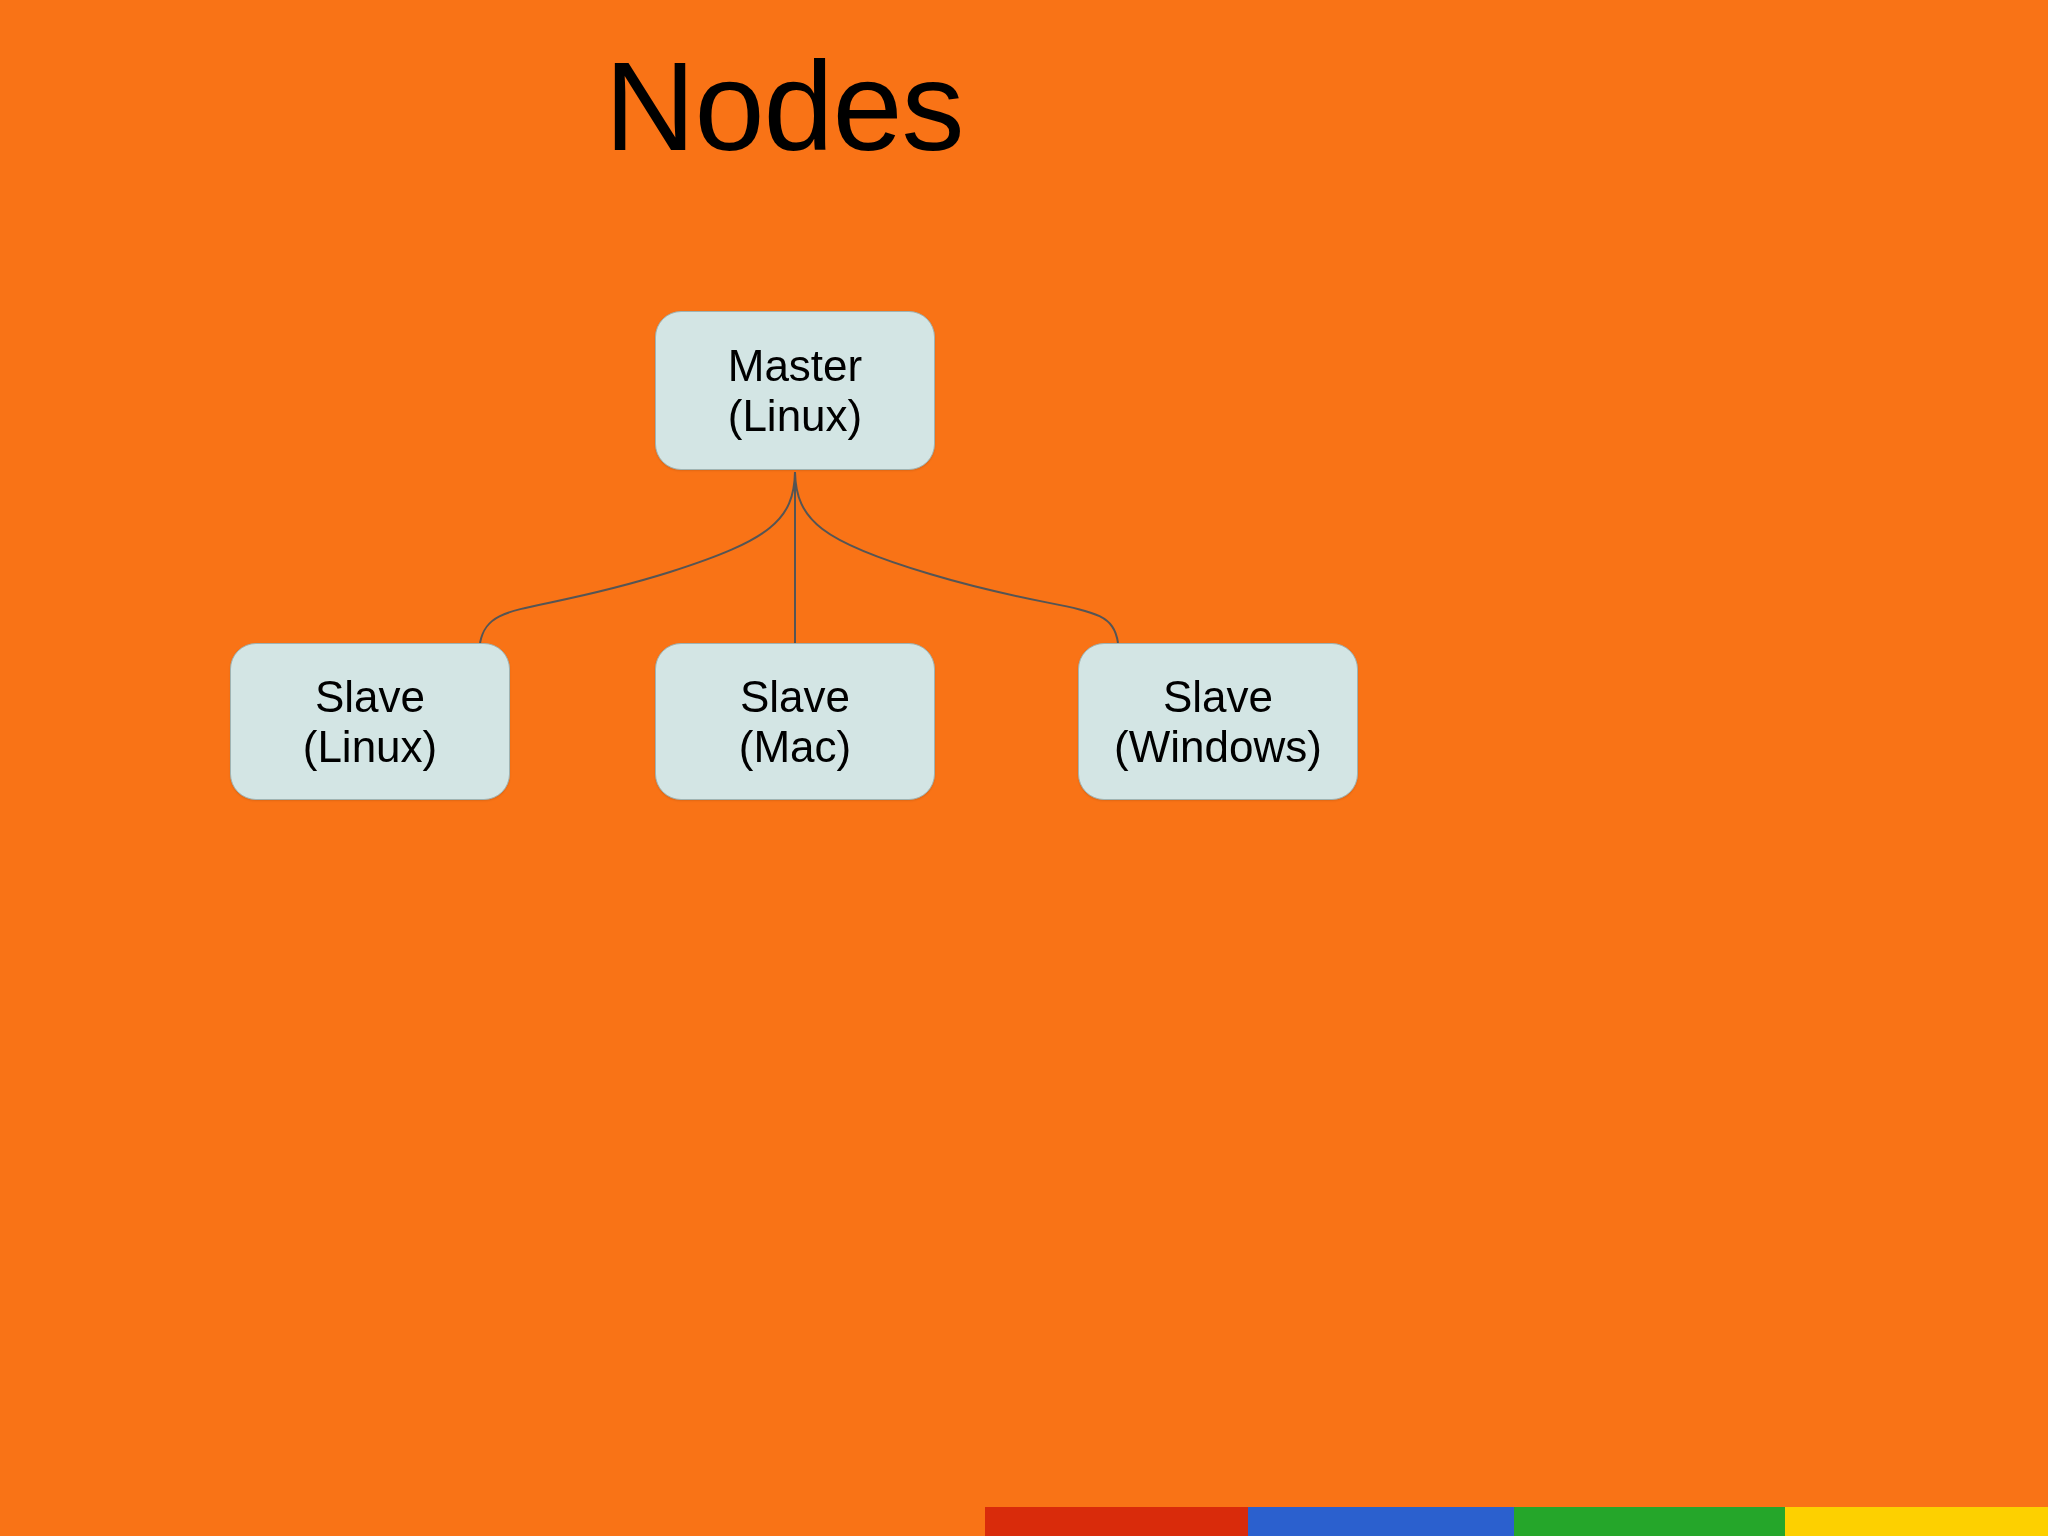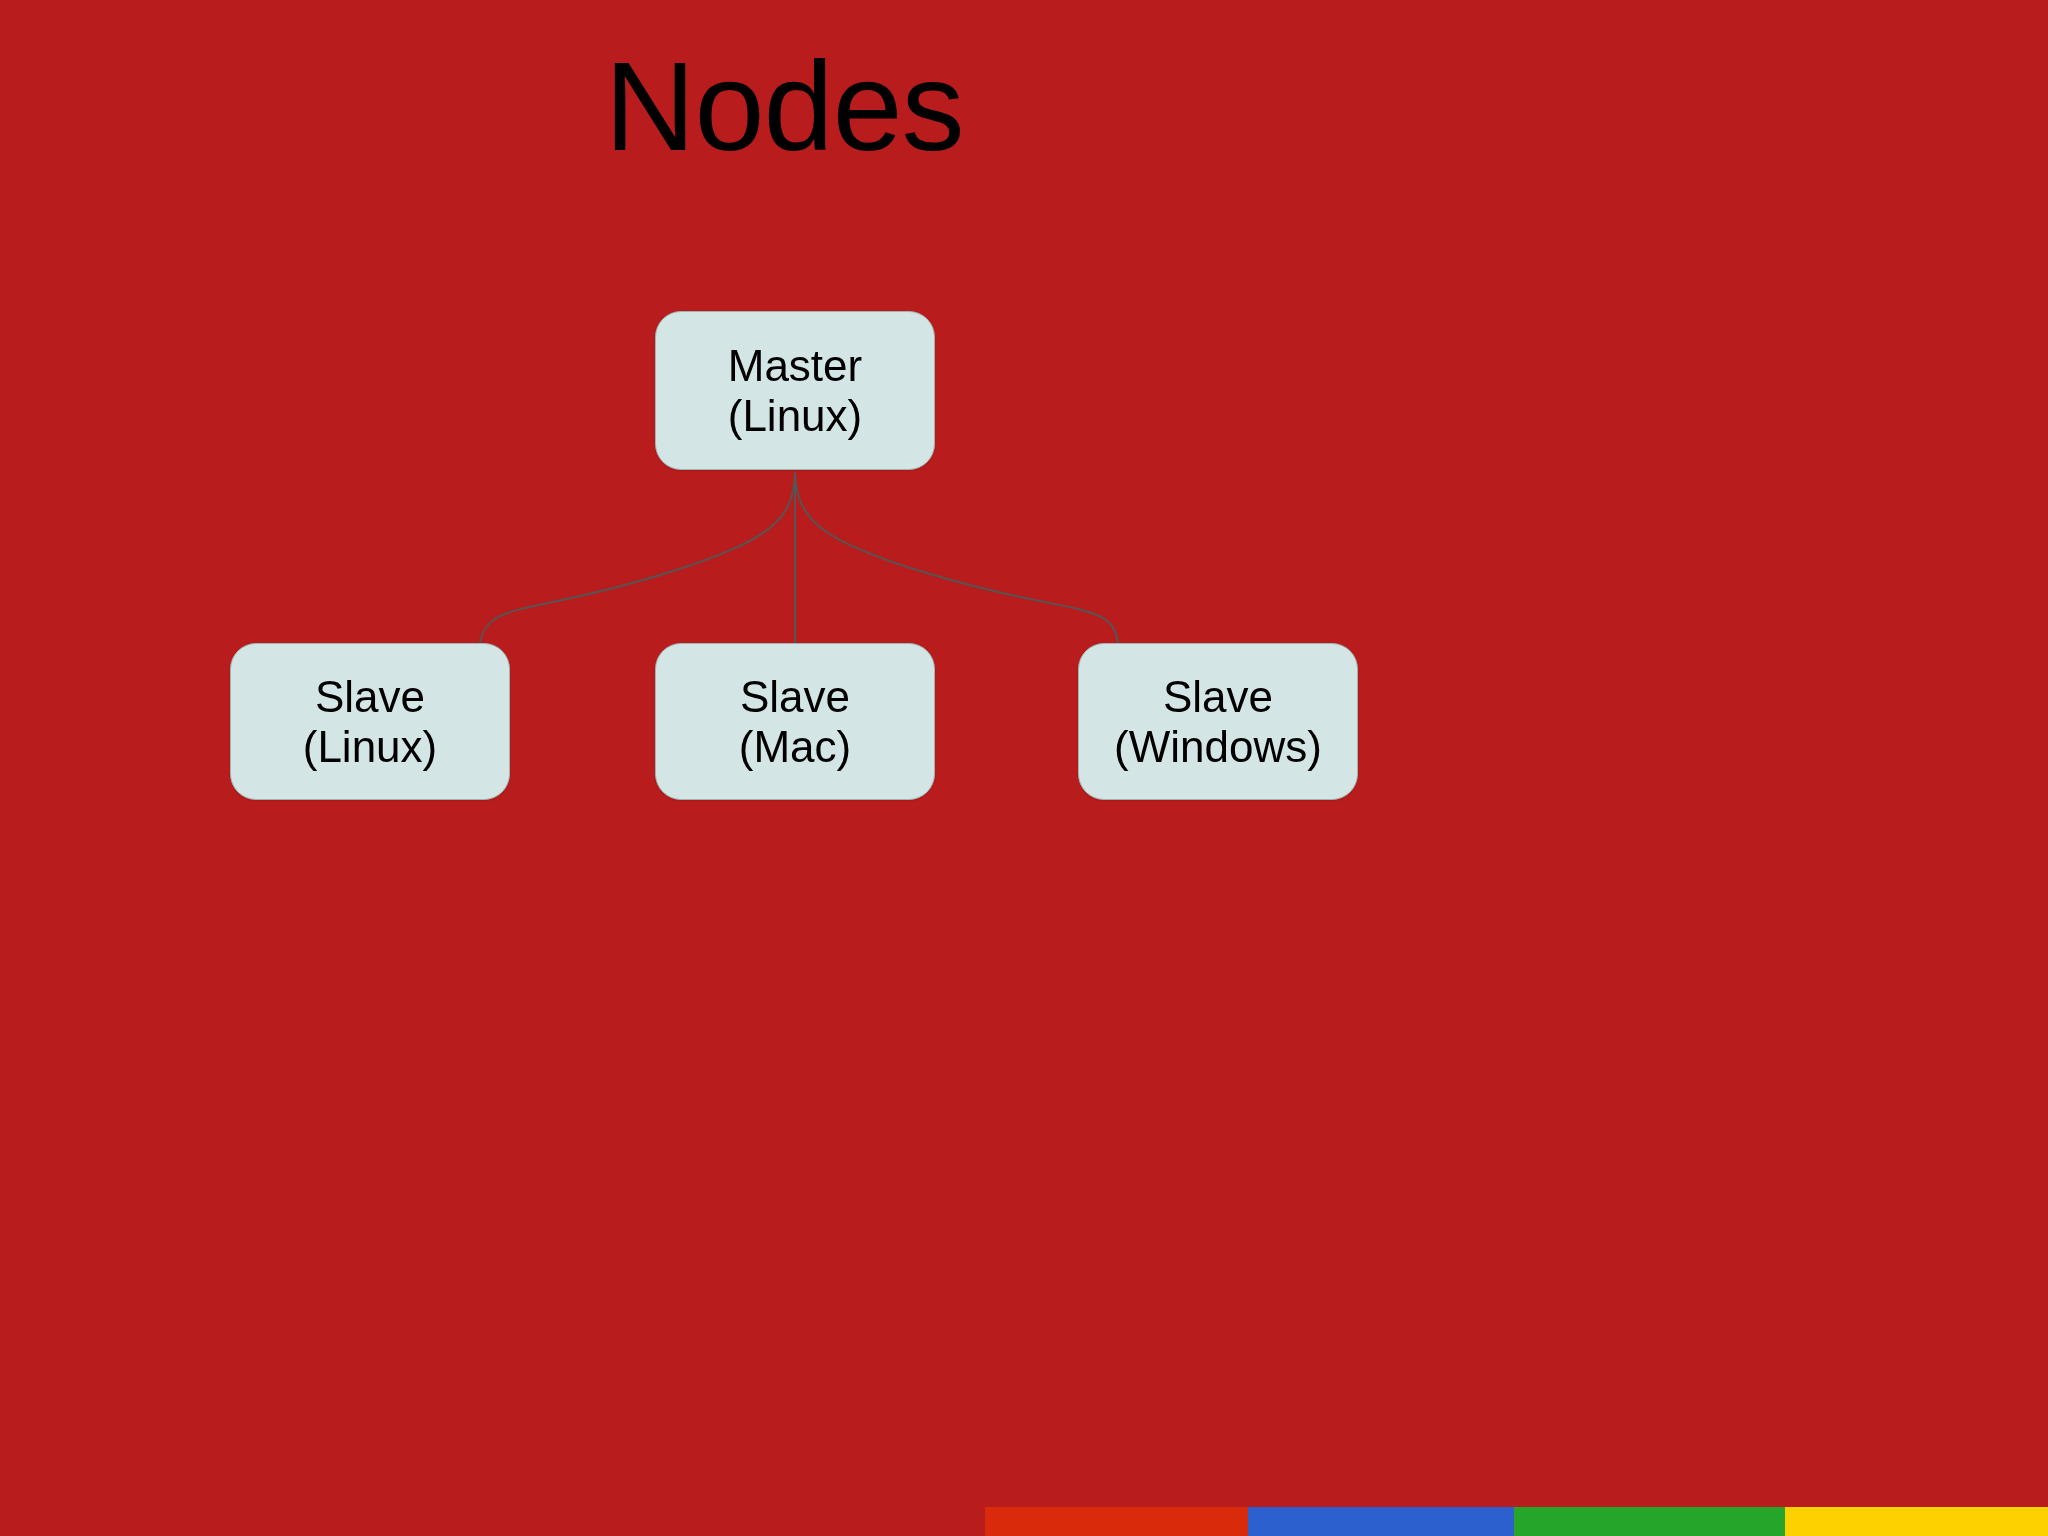--- a/index.html
+++ b/index.html
@@ -115,21 +115,21 @@
   }
   .footer-seg { height: 100%; }
   .seg-red    { width: 263px; }
   .seg-blue   { width: 266px; }
   .seg-green  { width: 271px; }
   .seg-yellow { width: 263px; }
 </style>
 </head>
 <body>
 
-<div id="slide" style="background: #b91c1c;">
+<div id="slide" style="background: #f97316;">
 
   <div class="slide-title">Nodes</div>
 
   <div class="diagram">
 
     <svg class="edges" viewBox="0 0 2048 1536" xmlns="http://www.w3.org/2000/svg">
 
       <path d="M 785 472 C 784 520, 760 540, 660 572 C 520 616, 478 600, 470 643" fill="none" stroke="#555555" stroke-width="2"></path>
 
       <path d="M 785 472 L 785 643" fill="none" stroke="#555555" stroke-width="2"></path>

